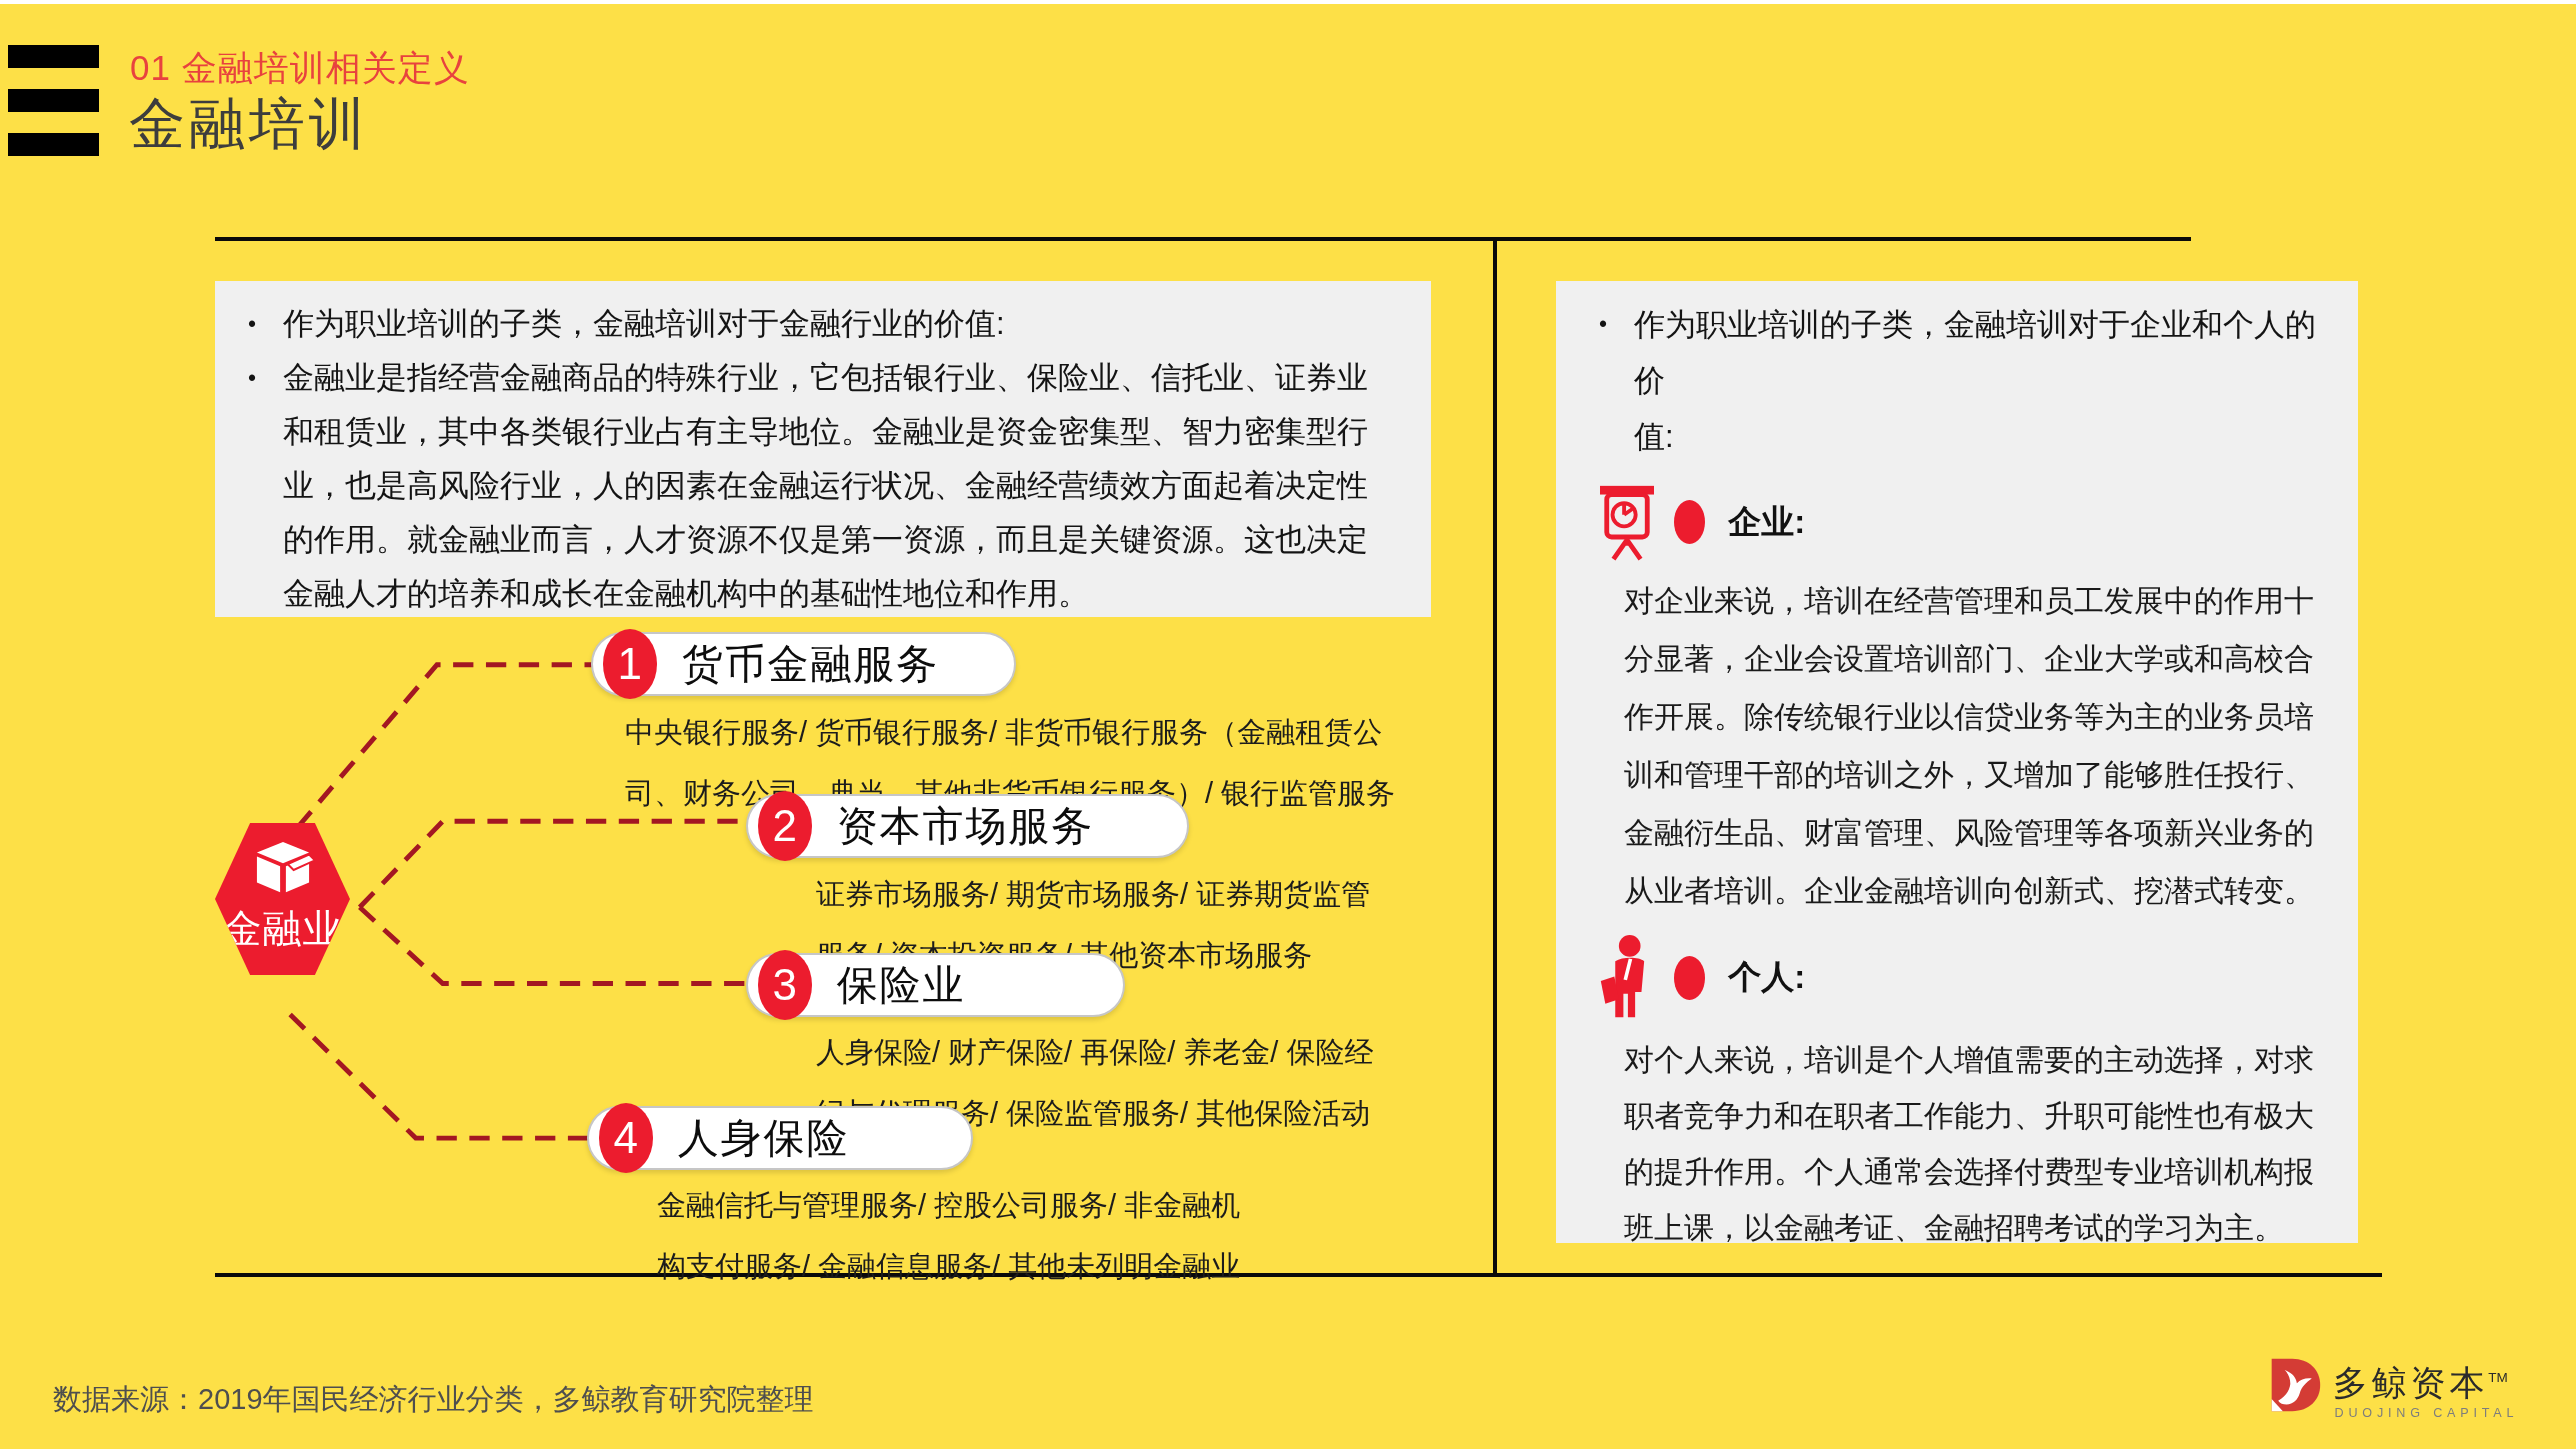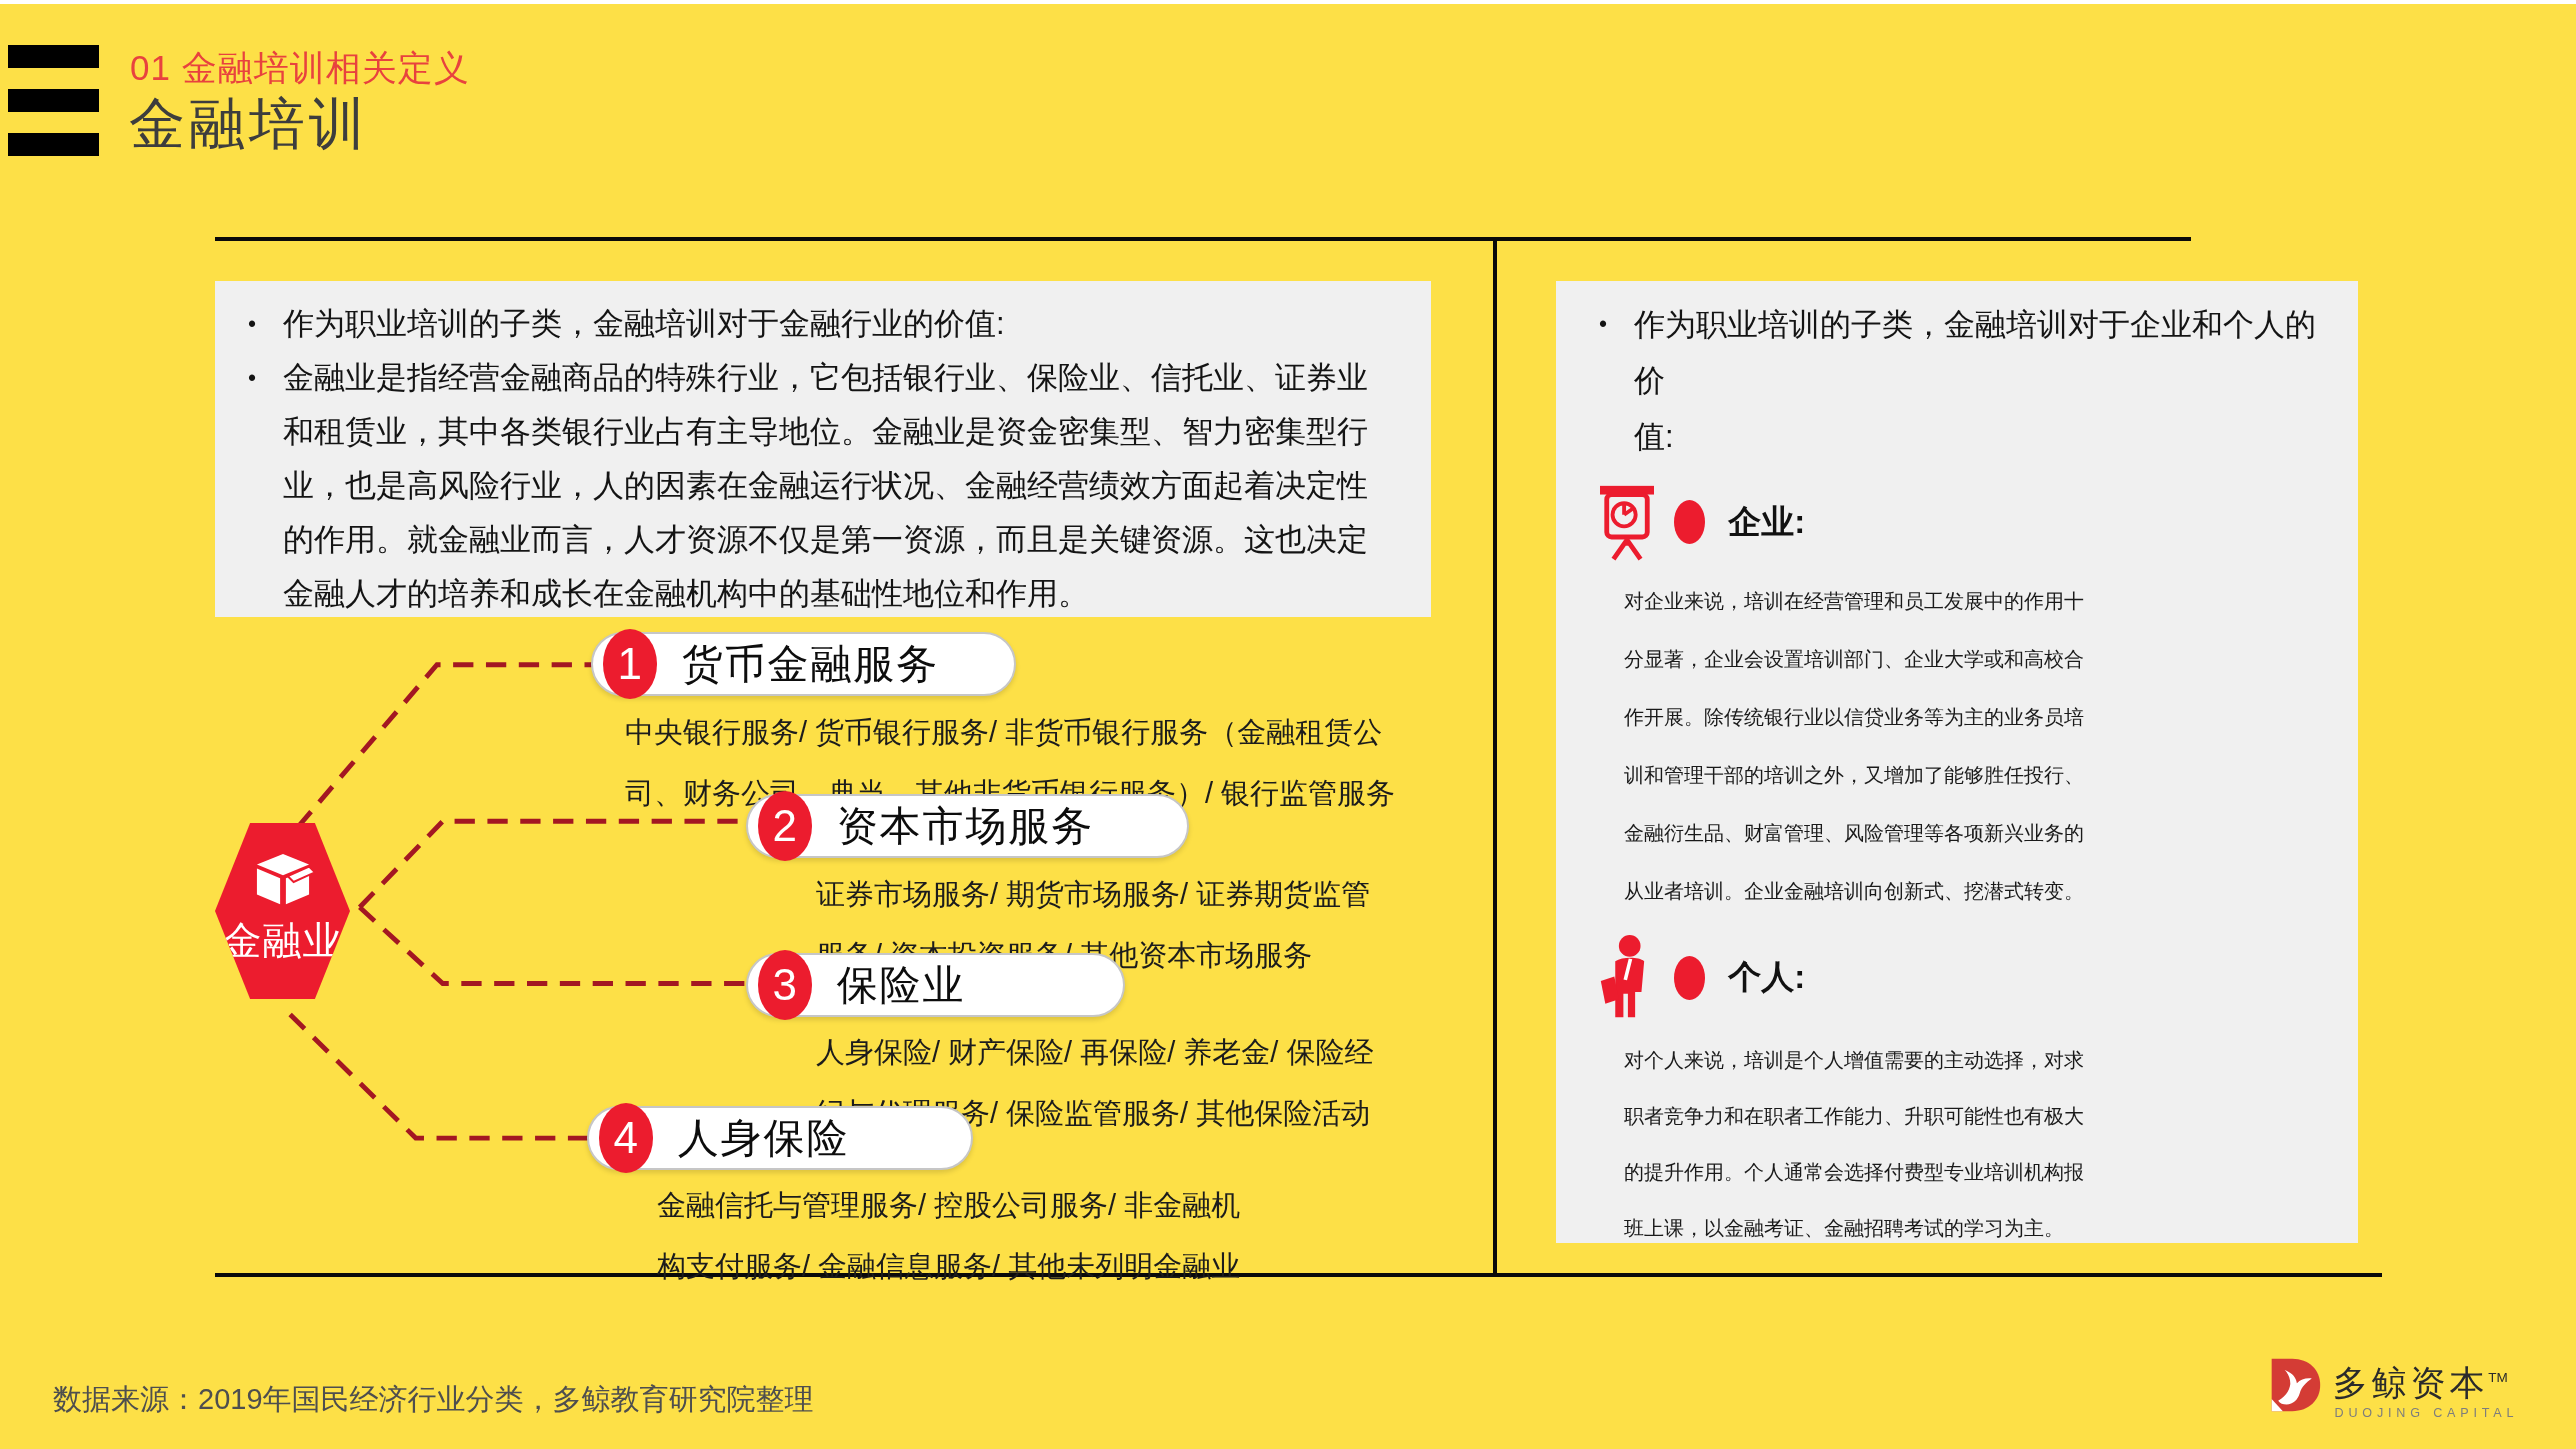--- a/index.html
+++ b/index.html
@@ -18,21 +18,21 @@
 
   
   .lbox{position:absolute;left:215px;top:277px;width:1216px;height:336px;background:#f0f0f0;box-sizing:border-box;padding:15.5px 29px 0 33px;}
   .brow{display:flex;align-items:flex-start;font-size:31px;line-height:54px;color:#141414;}
   .brow .dot{width:35px;flex:none;font-size:23px;line-height:54px;color:#141414;}
   .btext{white-space:pre-line;}
   .bold{font-weight:normal;}
 
   
   .connectors{position:absolute;left:0;top:0;pointer-events:none;}
-  .hex{position:absolute;left:215px;top:819px;width:135px;height:176px;background:#ec1c2e;
+  .hex{position:absolute;left:215px;top:819px;width:135px;height:152px;background:#ec1c2e;
        clip-path:polygon(26% 0,74% 0,100% 50%,74% 100%,26% 100%,0 50%);
        display:flex;flex-direction:column;align-items:center;justify-content:center;}
   .hex-label{color:#fff;font-size:39px;font-weight:500;letter-spacing:1px;margin-top:3.9px;}
 
   .pill{position:absolute;height:64px;background:#fff;border:2.9px solid #c6c6c6;border-radius:35px;
         box-shadow:0 2.9px 5.8px rgba(0,0,0,.13);display:flex;align-items:center;box-sizing:border-box;overflow:visible;}
   .pill .num{flex:none;width:54px;height:70px;margin-left:9.7px;background:#ec1c2e;border-radius:50%;
         color:#fff;font-size:44px;display:flex;align-items:center;justify-content:center;}
   .pill .plabel{font-size:41px;font-weight:normal;letter-spacing:1.9px;color:#0d0d0d;margin-left:25px;}
   .p1{left:591px;top:628px;width:425px;}
@@ -44,21 +44,21 @@
   .d2{left:816px;top:860px;}
   .d3{left:816px;top:1018px;}
   .d4{left:657px;top:1171px;}
 
   
   .rbox{position:absolute;left:1556px;top:277px;width:802px;height:962px;background:#f0f0f0;box-sizing:border-box;padding:15.5px 35px 0 43px;}
   .rbox .brow{font-size:31px;line-height:56px;}
   .sec-head{display:flex;align-items:center;height:100px;margin-top:7.7px;}
   .sec-head .oval{width:31px;height:44px;background:#ec1c2e;border-radius:50%;margin-left:19.3px;flex:none;}
   .sec-label{font-size:33px;font-weight:bold;color:#111;margin-left:23px;}
-  .para{margin-left:25px;font-size:20px;line-height:58px;color:#1a1a1a;white-space:pre-line;}
+  .para{margin-left:25px;font-size:30px;line-height:58px;color:#1a1a1a;white-space:pre-line;}
   .para.personal{line-height:56px;margin-top:3.9px;}
 
   
   .source{position:absolute;left:53px;top:1376px;font-size:29px;color:#4e4e4e;}
   .logo{position:absolute;left:2267px;top:1353px;display:flex;align-items:flex-start;}
   .logo-text{margin-left:9.7px;}
   .logo-name{font-size:35px;font-weight:normal;color:#2b2b2b;letter-spacing:3.9px;line-height:41px;}
   .logo-name sup{font-size:13.5px;letter-spacing:0;color:#2b2b2b;}
   .logo-sub{font-size:12.6px;color:#7d7d7d;letter-spacing:4.8px;margin-top:2.9px;margin-left:1.9px;}
 </style>

